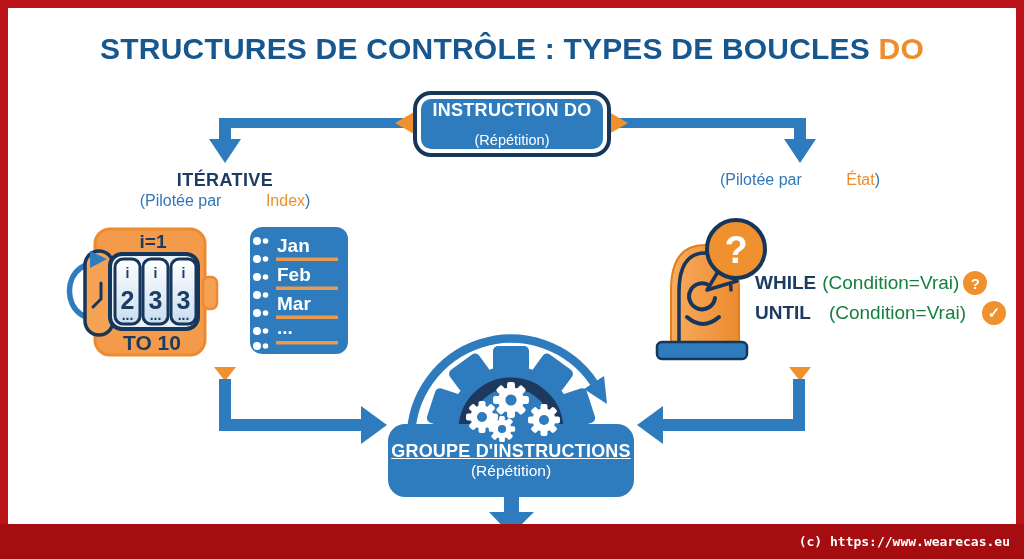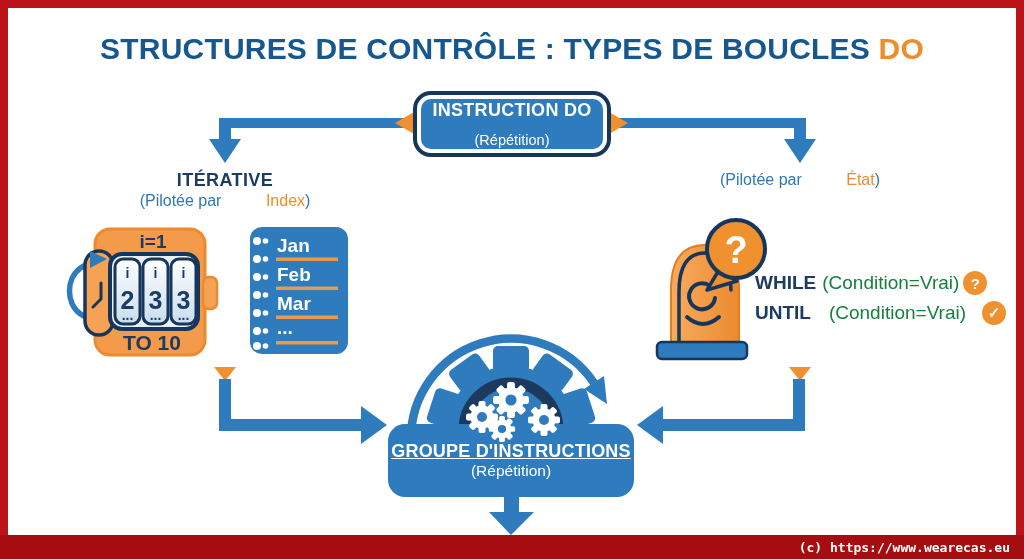--- a/index.html
+++ b/index.html
@@ -1,18 +1,18 @@
 <!DOCTYPE html>
 <html><head>
 <meta charset="utf-8">
 <style>
   html,body{margin:0;padding:0;}
   body{width:1024px;height:559px;position:relative;background:#fff;font-family:"Liberation Sans",sans-serif;overflow:hidden;}
   .frame{position:absolute;inset:0;border:8px solid #bb1318;z-index:50;pointer-events:none;}
-  .footer{position:absolute;left:0;right:0;bottom:0;height:24px;background:#a60d10;z-index:60;display:flex;align-items:center;justify-content:flex-end;padding-right:14px;box-sizing:border-box;}
+  .footer{position:absolute;left:0;right:0;bottom:0;height:35px;background:#a60d10;z-index:60;display:flex;align-items:center;justify-content:flex-end;padding-right:14px;box-sizing:border-box;}
   .footer span{color:#fff;font-family:"DejaVu Sans Mono",monospace;font-size:13px;font-weight:bold;}
   .title{position:absolute;top:32px;left:0;width:100%;text-align:center;font-size:30px;font-weight:bold;color:#17578f;letter-spacing:.2px;z-index:2;}
   .title .hl{color:#ee8d2c;}
   svg.art{position:absolute;left:0;top:0;z-index:1;}
   svg.overlay{position:absolute;left:0;top:0;z-index:3;pointer-events:none;}
   svg text{font-family:"Liberation Sans",sans-serif;}
   .inst-box{position:absolute;left:413px;top:91px;width:198px;height:66px;background:#fff;border:4px solid #17365c;border-radius:18px;padding:4px;box-sizing:border-box;z-index:2;}
   .inst-inner{width:100%;height:100%;background:#2e7bbd;border-radius:10px;display:flex;flex-direction:column;align-items:center;justify-content:center;color:#fff;}
   .inst-label{font-weight:bold;font-size:18px;letter-spacing:.3px;}
   .inst-sub{font-size:14.5px;margin-top:11px;}

